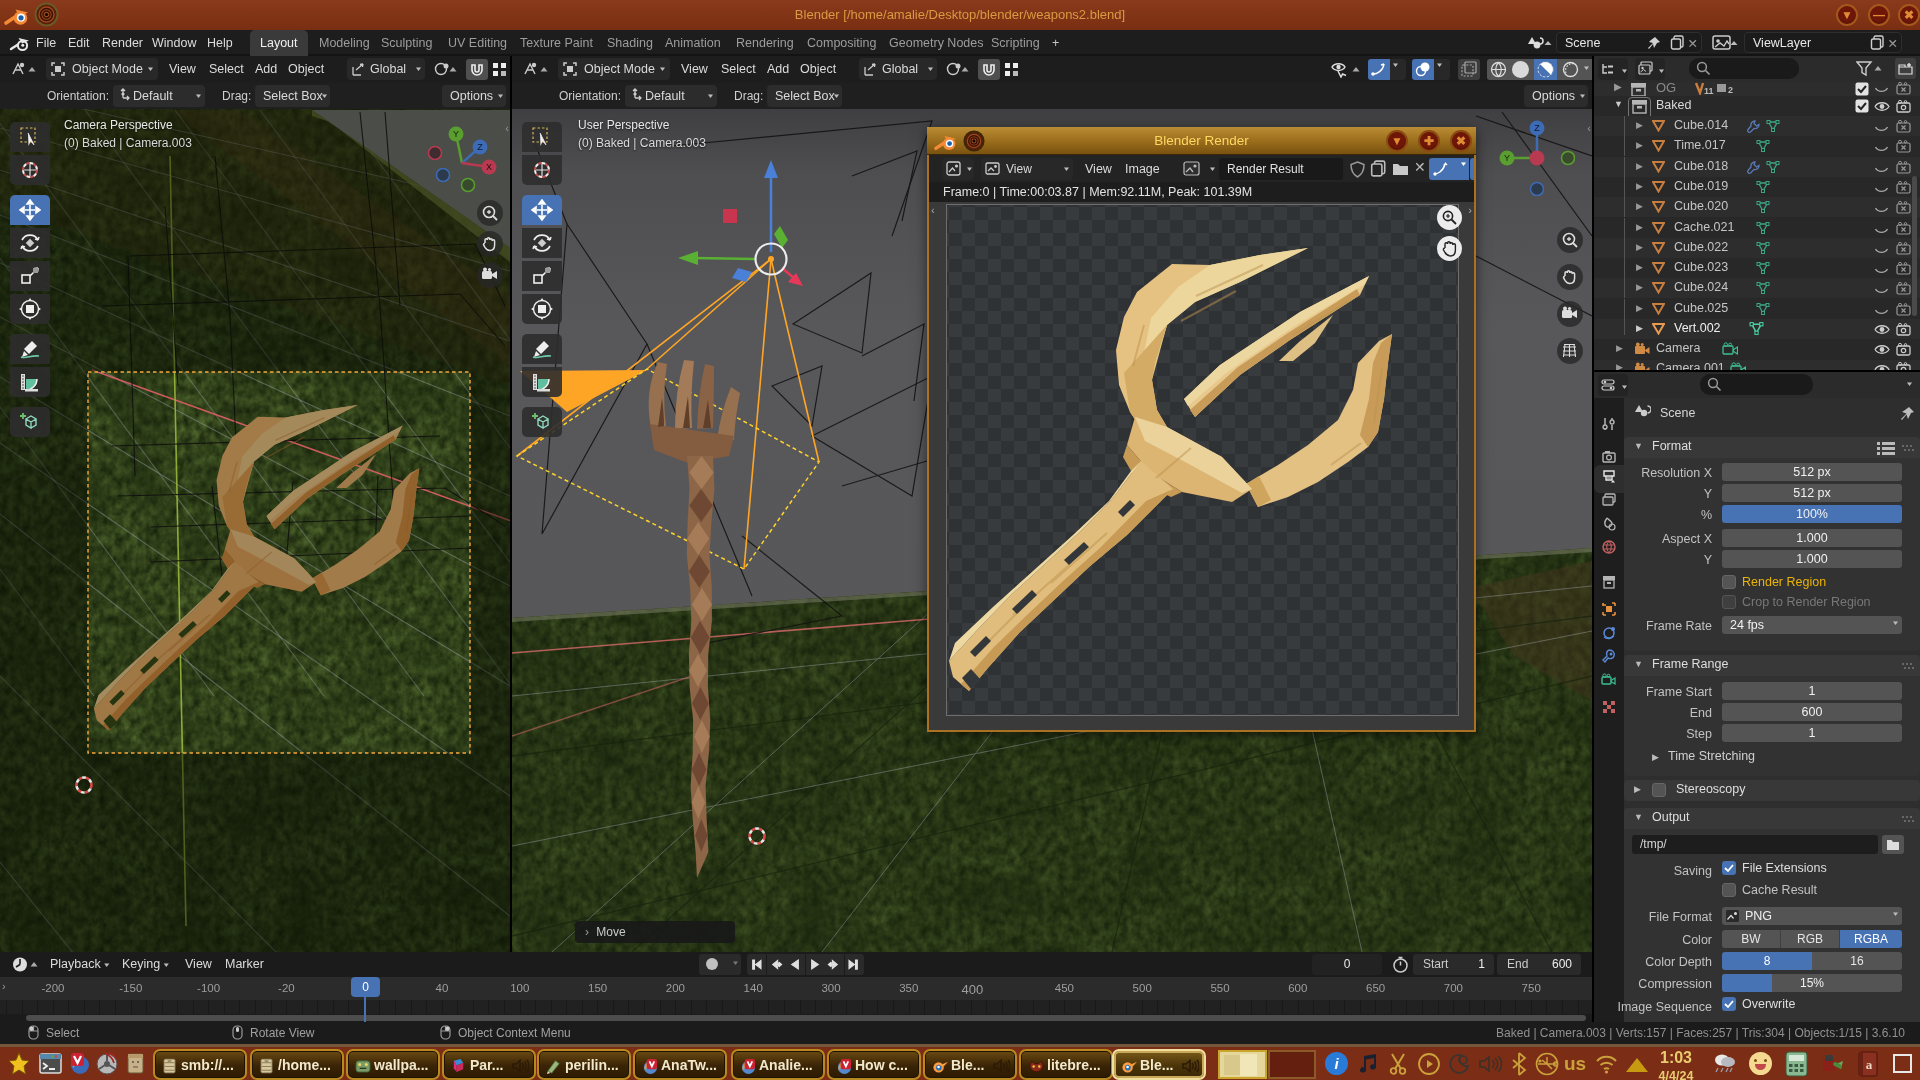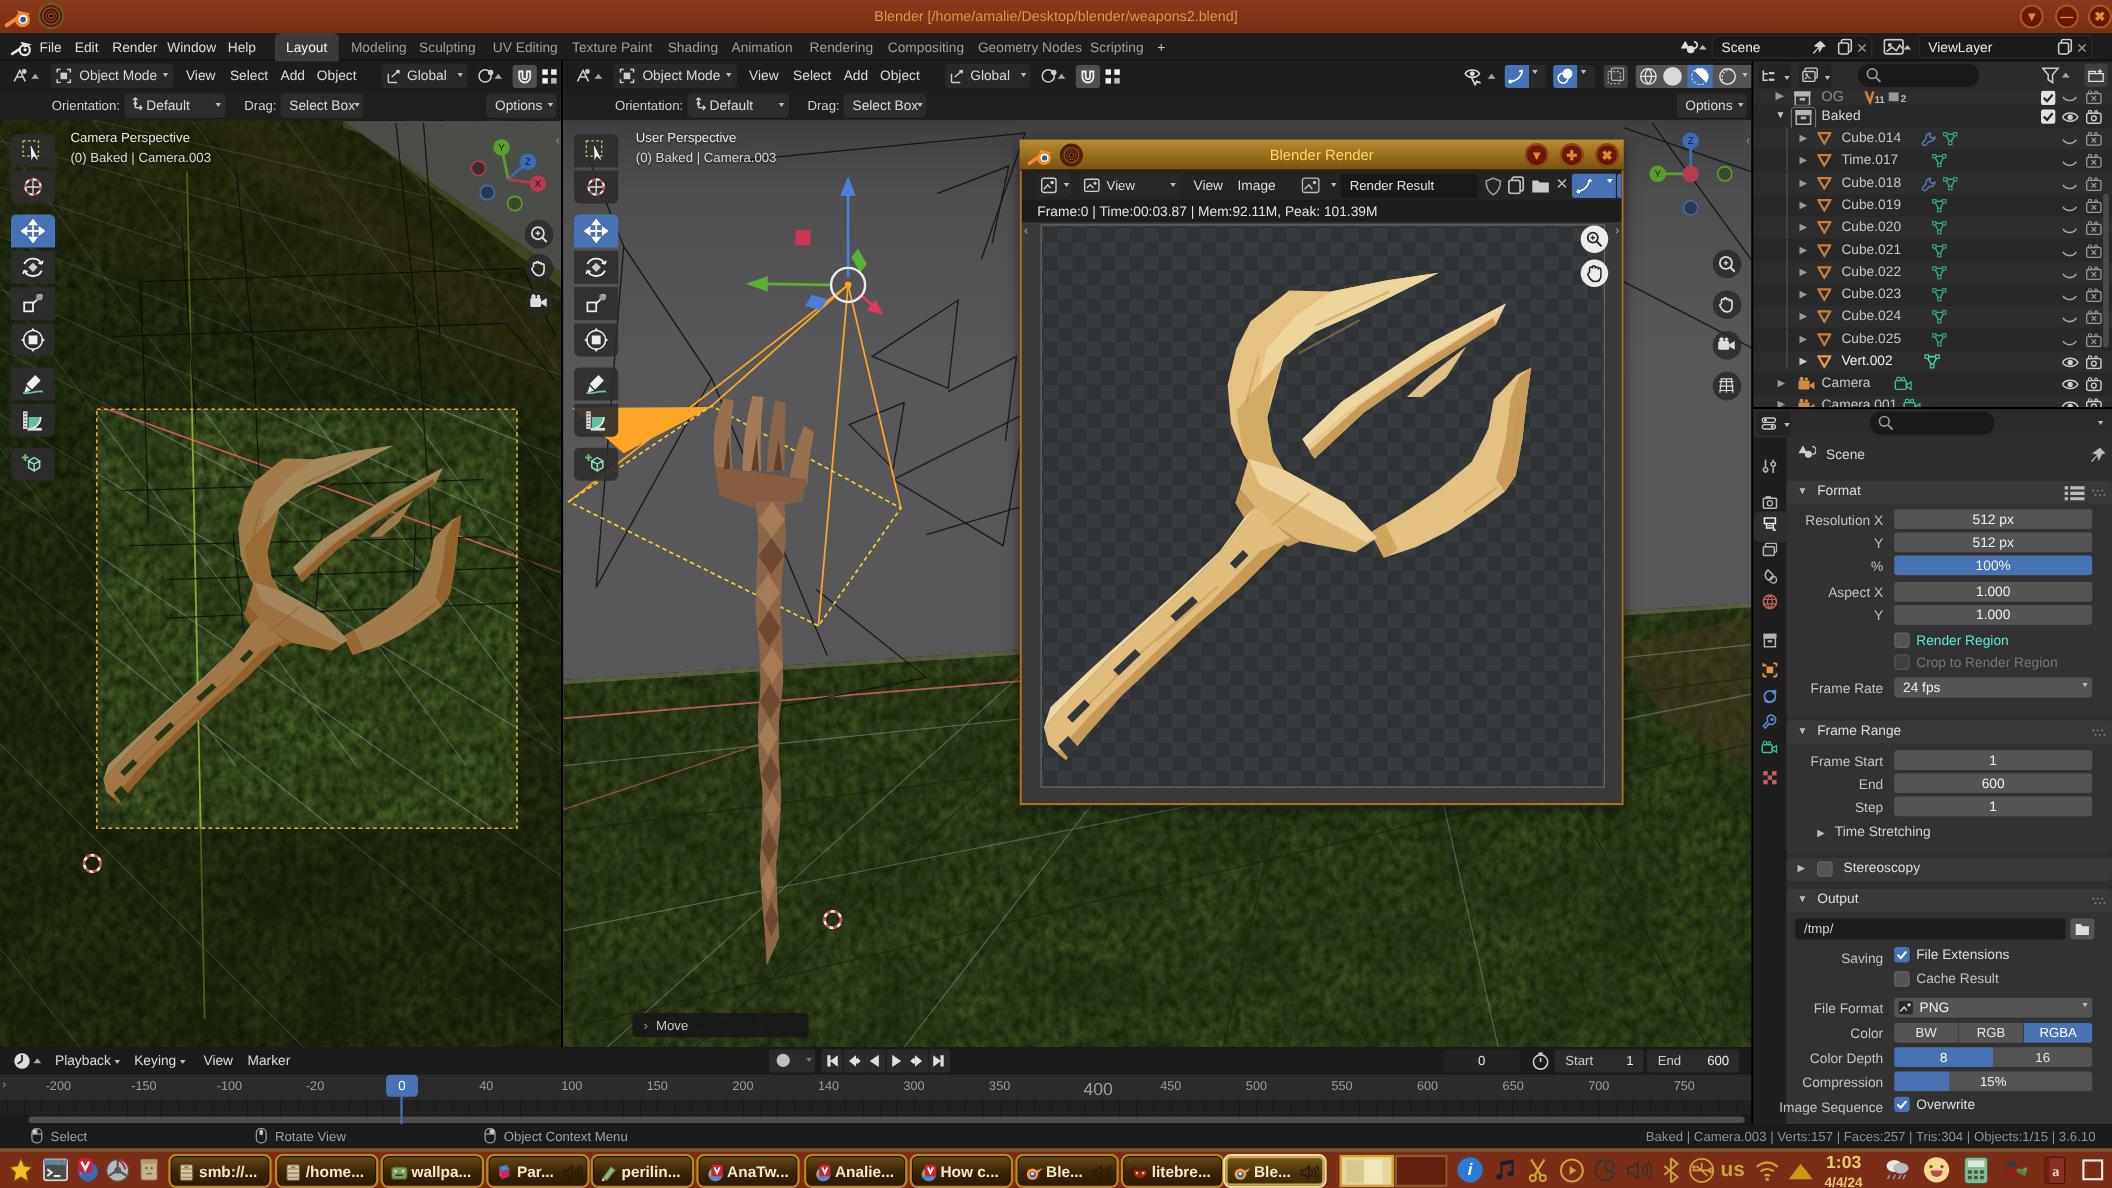--- a/index.html
+++ b/index.html
@@ -1016,21 +1016,21 @@
             <circle cx="9.5" cy="1.8" r="1.2" fill="none" stroke="#989898"></circle>
             <path d="M5.5 5.5 l4 4 M9.5 5.5 l-4 4" stroke="#989898" stroke-width="1.2"></path>
           </svg></span>
       </div>
       <div class="abs" style="left:0;top:161.5px;width:326px;height:20px;background:#282828;">
         <div class="abs" style="left:30px;top:0;width:1px;height:20px;background:#555"></div>
         <span class="abs" style="left:42px;top:4px;color:#999;font-size:9px">▶</span>
         <span class="abs" style="left:58px;top:3px"><svg width="13" height="13" viewBox="0 0 13 13">
             <path d="M1 2 h11 L6.5 11.5 Z" fill="none" stroke="#c87e3e" stroke-width="2"></path>
           </svg></span>
-        <span class="abs" style="left:80px;top:2px;color:#c5c5c5;font-size:12.5px">Cube.021</span>
+        <span class="abs" style="left:80px;top:2px;color:#c5c5c5;font-size:12.5px">Cache.021</span>
         <span class="abs" style="left:162px;top:3px"><svg width="14" height="14" viewBox="0 0 14 14">
             <path d="M2.5 3 h9 L7 11 Z" fill="none" stroke="#3da584" stroke-width="1.3"></path>
             <rect x="1" y="1.5" width="3" height="3" fill="#1f2f2a" stroke="#3da584"></rect>
             <rect x="10" y="1.5" width="3" height="3" fill="#1f2f2a" stroke="#3da584"></rect>
             <rect x="5.5" y="9.5" width="3" height="3" fill="#1f2f2a" stroke="#3da584"></rect>
           </svg></span>
         <span class="abs" style="left:280px;top:7px"><svg width="15" height="10" viewBox="0 0 15 10">
             <path d="M1.5 3 C4 7.5 11 7.5 13.5 3" fill="none" stroke="#a5a5a5" stroke-width="1.4"></path>
           </svg></span>
         <span class="abs" style="left:302px;top:4px"><svg width="15" height="13" viewBox="0 0 15 13">
@@ -1322,21 +1322,21 @@
       <div class="abs" style="left:128px;top:91px;width:180px;height:18px;background:#545454;border-radius:3px;text-align:center;color:#f0f0f0;font-size:12.5px;line-height:18px;">512 px</div>
       <div class="abs" style="left:22px;top:115px;width:96px;text-align:right;color:#c2c2c2;font-size:12.5px">Y</div>
       <div class="abs" style="left:128px;top:112px;width:180px;height:18px;background:#545454;border-radius:3px;text-align:center;color:#f0f0f0;font-size:12.5px;line-height:18px;">512 px</div>
       <div class="abs" style="left:22px;top:136px;width:96px;text-align:right;color:#c2c2c2;font-size:12.5px">%</div>
       <div class="abs" style="left:128px;top:133px;width:180px;height:18px;background:#4772b3;border-radius:3px;text-align:center;color:#f0f0f0;font-size:12.5px;line-height:18px;">100%</div>
       <div class="abs" style="left:22px;top:160px;width:96px;text-align:right;color:#c2c2c2;font-size:12.5px">Aspect X</div>
       <div class="abs" style="left:128px;top:157px;width:180px;height:18px;background:#545454;border-radius:3px;text-align:center;color:#f0f0f0;font-size:12.5px;line-height:18px;">1.000</div>
       <div class="abs" style="left:22px;top:181px;width:96px;text-align:right;color:#c2c2c2;font-size:12.5px">Y</div>
       <div class="abs" style="left:128px;top:178px;width:180px;height:18px;background:#545454;border-radius:3px;text-align:center;color:#f0f0f0;font-size:12.5px;line-height:18px;">1.000</div>
       <div class="abs" style="left:128px;top:203px;width:14px;height:14px;background:#545454;border-radius:3px;border:1px solid #666;"></div>
-      <div class="abs" style="left:148px;top:203px;color:#5eead4;font-size:12.5px">Render Region</div>
+      <div class="abs" style="left:148px;top:203px;color:#eab308;font-size:12.5px">Render Region</div>
       <div class="abs" style="left:128px;top:223px;width:14px;height:14px;background:#3f3f3f;border-radius:3px;border:1px solid #555;"></div>
       <div class="abs" style="left:148px;top:223px;color:#777;font-size:12.5px">Crop to Render Region</div>
       <div class="abs" style="left:22px;top:247px;width:96px;text-align:right;color:#c2c2c2;font-size:12.5px">Frame Rate</div>
       <div class="abs" style="left:128px;top:244px;width:180px;height:18px;background:#545454;border-radius:3px;color:#f0f0f0;font-size:12.5px;line-height:18px;"><span style="margin-left:8px">24 fps</span><span class="chev" style="position:absolute;right:4px;top:-2px">▾</span></div>
       <div class="abs" style="left:30px;top:283px;width:296px;height:21px;background:#383838;border-radius:4px 4px 0 0;">
         <span class="abs" style="left:10px;top:4px;color:#bbb;font-size:9px">▼</span>
         <span class="abs" style="left:28px;top:2px;color:#dedede;font-size:12.5px">Frame Range</span>
         <svg class="abs" style="right:5px;top:7px" width="14" height="8" viewBox="0 0 14 8">
           <g fill="#777">
             <circle cx="2" cy="2" r="1"></circle>
@@ -1474,21 +1474,21 @@
         <div class="abs" style="left:183.6px;top:5px;width:50px;text-align:center;color:#9e9e9e;font-size:11.5px">-100</div>
         <div class="abs" style="left:261.4px;top:5px;width:50px;text-align:center;color:#9e9e9e;font-size:11.5px">-20</div>
         <div class="abs" style="left:339.2px;top:5px;width:50px;text-align:center;color:#9e9e9e;font-size:11.5px">0</div>
         <div class="abs" style="left:417px;top:5px;width:50px;text-align:center;color:#9e9e9e;font-size:11.5px">40</div>
         <div class="abs" style="left:494.79999999999995px;top:5px;width:50px;text-align:center;color:#9e9e9e;font-size:11.5px">100</div>
         <div class="abs" style="left:572.6px;top:5px;width:50px;text-align:center;color:#9e9e9e;font-size:11.5px">150</div>
         <div class="abs" style="left:650.4px;top:5px;width:50px;text-align:center;color:#9e9e9e;font-size:11.5px">200</div>
         <div class="abs" style="left:728.1999999999999px;top:5px;width:50px;text-align:center;color:#9e9e9e;font-size:11.5px">140</div>
         <div class="abs" style="left:806px;top:5px;width:50px;text-align:center;color:#9e9e9e;font-size:11.5px">300</div>
         <div class="abs" style="left:883.8px;top:5px;width:50px;text-align:center;color:#9e9e9e;font-size:11.5px">350</div>
-        <div class="abs" style="left:961.5999999999999px;top:5px;width:50px;text-align:right;color:#9e9e9e;font-size:16px">400</div>
+        <div class="abs" style="left:961.5999999999999px;top:5px;width:50px;text-align:left;color:#9e9e9e;font-size:13px">400</div>
         <div class="abs" style="left:1039.4px;top:5px;width:50px;text-align:center;color:#9e9e9e;font-size:11.5px">450</div>
         <div class="abs" style="left:1117.2px;top:5px;width:50px;text-align:center;color:#9e9e9e;font-size:11.5px">500</div>
         <div class="abs" style="left:1195px;top:5px;width:50px;text-align:center;color:#9e9e9e;font-size:11.5px">550</div>
         <div class="abs" style="left:1272.8px;top:5px;width:50px;text-align:center;color:#9e9e9e;font-size:11.5px">600</div>
         <div class="abs" style="left:1350.6px;top:5px;width:50px;text-align:center;color:#9e9e9e;font-size:11.5px">650</div>
         <div class="abs" style="left:1428.3999999999999px;top:5px;width:50px;text-align:center;color:#9e9e9e;font-size:11.5px">700</div>
         <div class="abs" style="left:1506.2px;top:5px;width:50px;text-align:center;color:#9e9e9e;font-size:11.5px">750</div>
       </div>
       <div class="abs" style="left:0;top:48px;width:1592px;height:14px;background:#212121;overflow:hidden;">
         <div class="abs" style="left:6.0px;top:0;width:1px;height:14px;background:#191919"></div>

